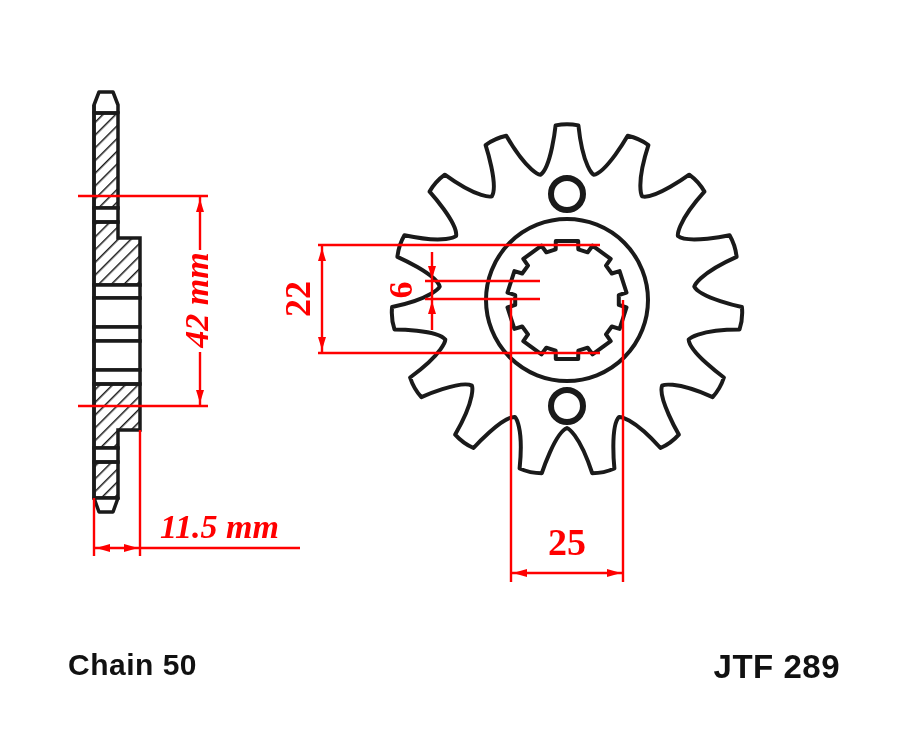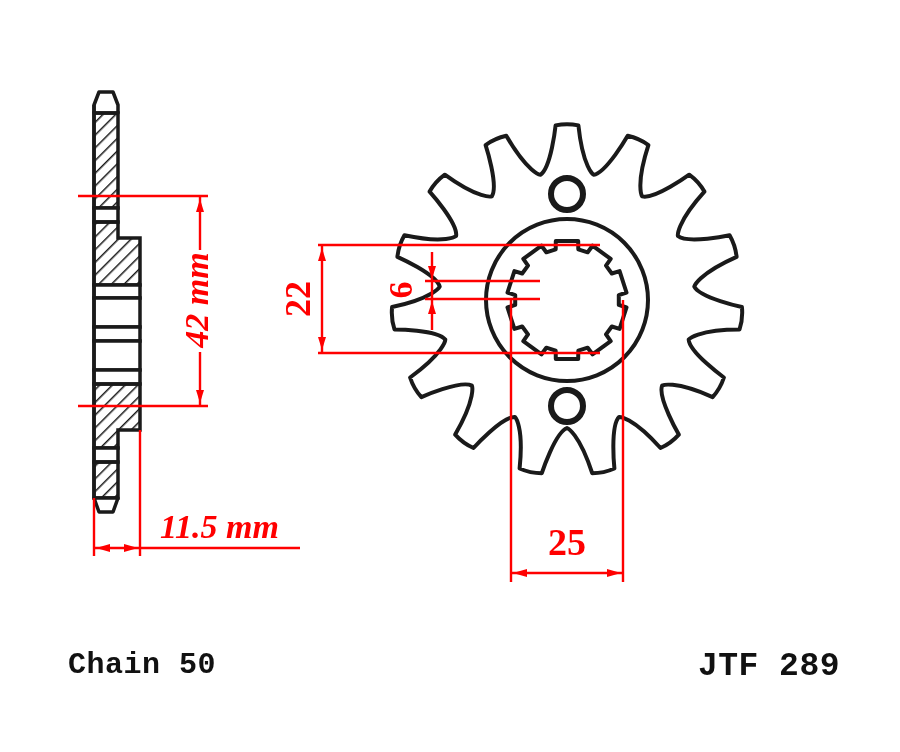--- a/index.html
+++ b/index.html
@@ -19,32 +19,32 @@
     position: absolute;
     left: 0;
     top: 0;
     width: 900px;
     height: 752px;
   }
   .label-bottom-left {
     position: absolute;
     left: 68px;
     top: 648px;
-    font-family: Liberation Mono, monospace;
+    font-family: Liberation Sans, sans-serif;
     font-weight: bold;
     font-size: 30px;
     color: #111111;
     letter-spacing: 0.5px;
     white-space: nowrap;
   }
   .label-bottom-right {
     position: absolute;
     right: 60px;
     top: 648px;
-    font-family: Liberation Mono, monospace;
+    font-family: Liberation Sans, sans-serif;
     font-weight: bold;
     font-size: 33px;
     color: #111111;
     letter-spacing: 0.5px;
     white-space: nowrap;
   }
 </style>
 </head>
 <body>
 

